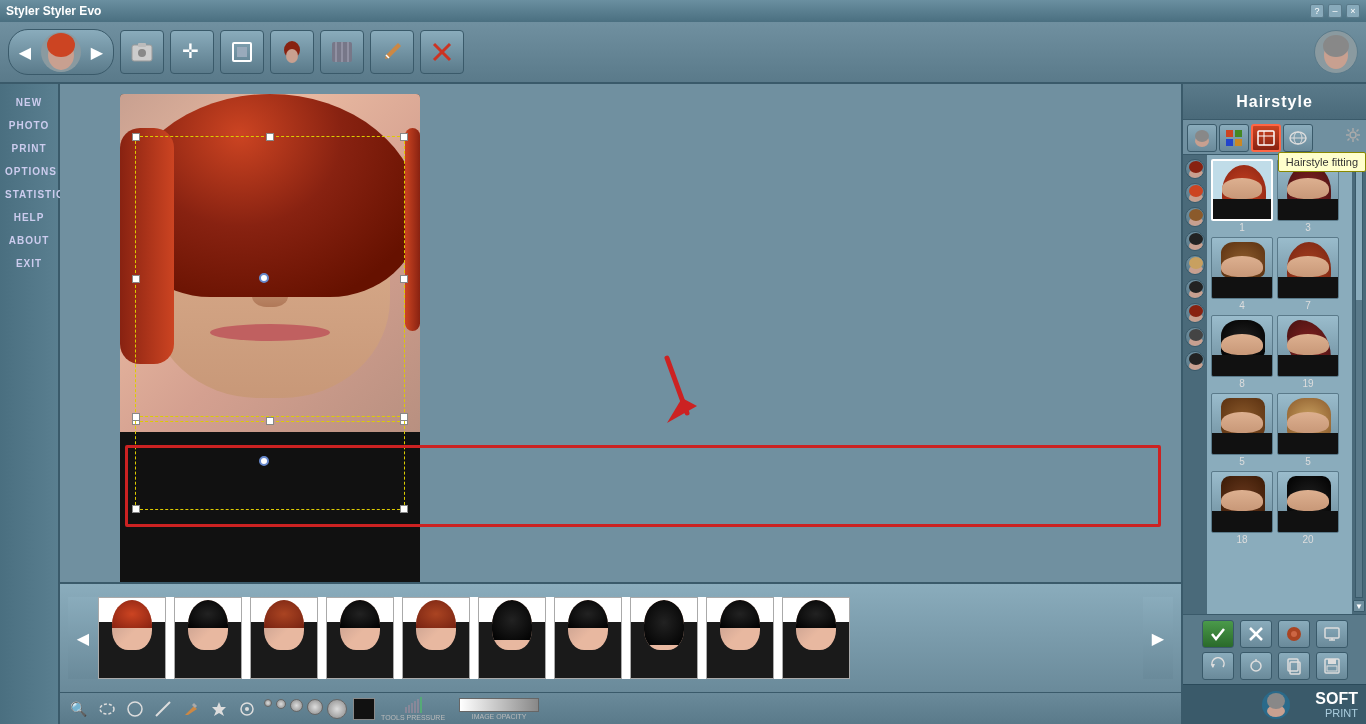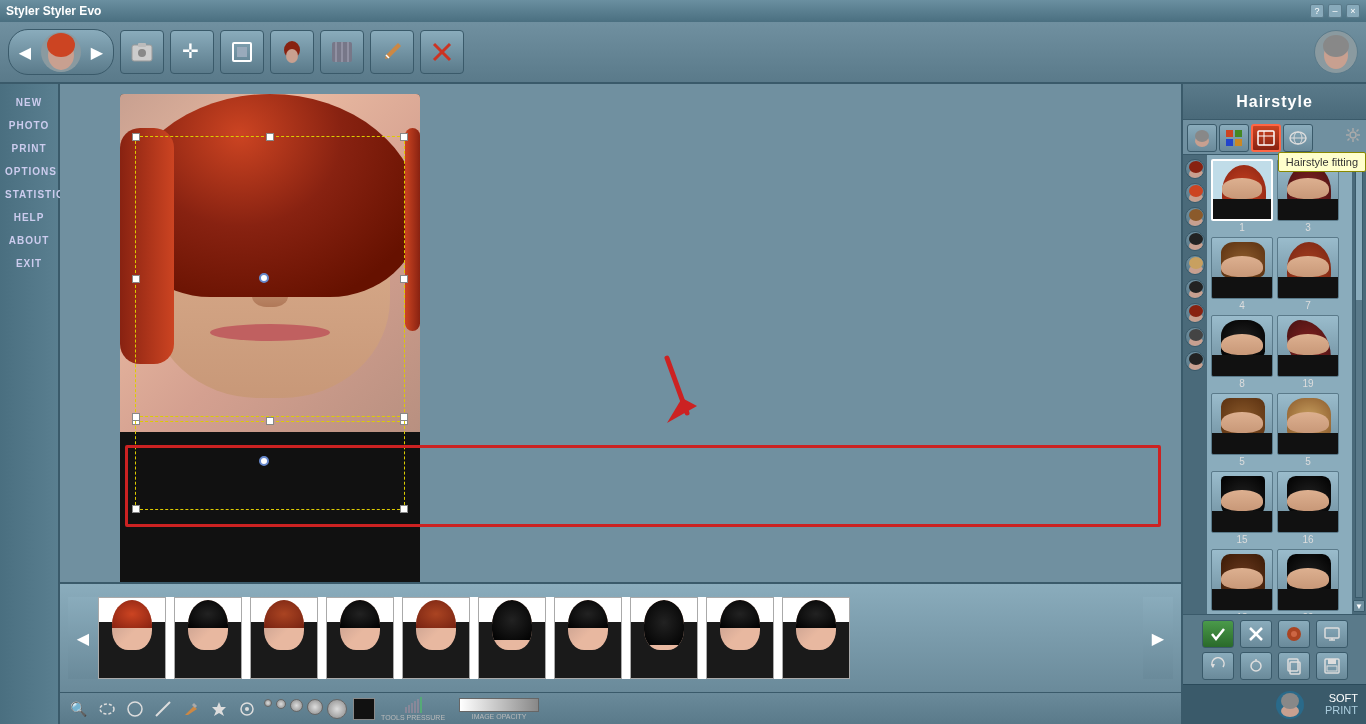--- a/index.html
+++ b/index.html
@@ -538,22 +538,22 @@
     #soft-logo {
       height: 40px;
       background: #3a5a6a;
       display: flex;
       align-items: center;
       justify-content: flex-end;
       padding-right: 8px;
       border-top: 1px solid #2a4a5a;
     }
     .logo-text {
-      font-size: 11px;
-      font-weight: normal;
+      font-size: 16px;
+      font-weight: bold;
       color: #fff;
       line-height: 1;
       margin-left: 19px;
     }
     .logo-sub {
       font-size: 11px;
       color: #aaccdd;
     }
 
     
@@ -1066,38 +1066,20 @@
           <div class="hs-cell">
             <div class="hs-thumb">
               <div class="hs-hair-shape hair-lightbrown" style="height:68%;border-radius:40% 40% 20% 20%;"></div>
               <div style="position:absolute;bottom:0;width:100%;height:35%;background:#111;"></div>
               <div style="position:absolute;bottom:35%;left:15%;width:70%;height:35%;background:linear-gradient(180deg,#ddb090,#c89878);border-radius:50% 50% 40% 40%;"></div>
             </div>
             <span class="hs-num">5</span>
           </div>
         </div>
 
-        <div class="hs-row">
-          <div class="hs-cell">
-            <div class="hs-thumb">
-              <div class="hs-hair-shape hair-black" style="height:75%;border-radius:10% 10% 40% 40%;"></div>
-              <div style="position:absolute;bottom:0;width:100%;height:35%;background:#111;"></div>
-              <div style="position:absolute;bottom:35%;left:15%;width:70%;height:35%;background:linear-gradient(180deg,#ddb090,#c89878);border-radius:50% 50% 40% 40%;"></div>
-            </div>
-            <span class="hs-num">15</span>
-          </div>
-          <div class="hs-cell">
-            <div class="hs-thumb">
-              <div class="hs-hair-shape hair-black" style="height:72%;border-radius:20% 20% 40% 40%;"></div>
-              <div style="position:absolute;bottom:0;width:100%;height:35%;background:#111;"></div>
-              <div style="position:absolute;bottom:35%;left:15%;width:70%;height:35%;background:linear-gradient(180deg,#ddb090,#c89878);border-radius:50% 50% 40% 40%;"></div>
-            </div>
-            <span class="hs-num">16</span>
-          </div>
-        </div>
 
         <div class="hs-row">
           <div class="hs-cell">
             <div class="hs-thumb">
               <div class="hs-hair-shape hair-brown" style="height:80%;border-radius:20% 20% 30% 30%;background:radial-gradient(ellipse,#6b3a1f 0%,#3a1a05 100%);"></div>
               <div style="position:absolute;bottom:0;width:100%;height:35%;background:#111;"></div>
               <div style="position:absolute;bottom:35%;left:15%;width:70%;height:35%;background:linear-gradient(180deg,#ddb090,#c89878);border-radius:50% 50% 40% 40%;"></div>
             </div>
             <span class="hs-num">18</span>
           </div>

